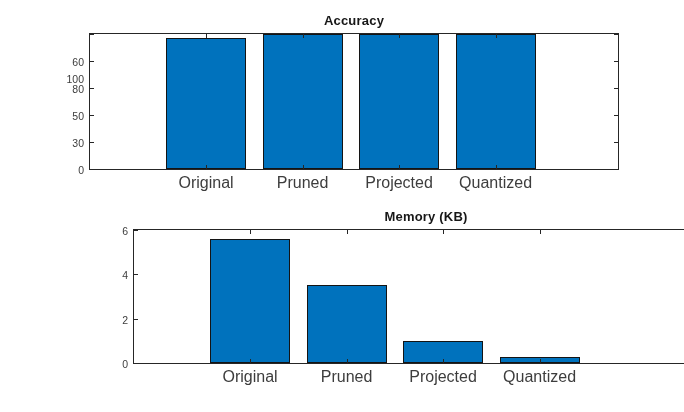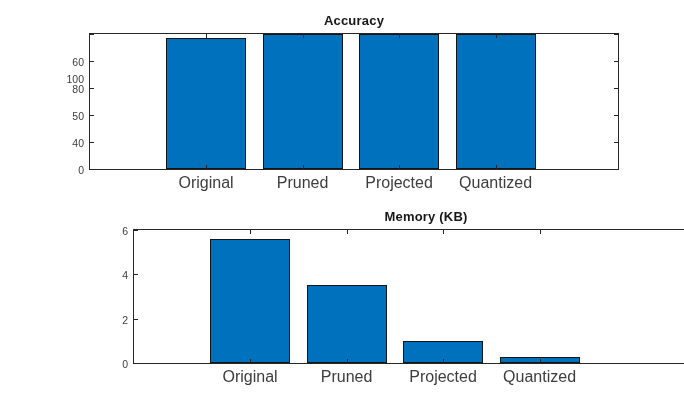--- a/index.html
+++ b/index.html
@@ -99,21 +99,21 @@
         <div class="xlab" style="left: 309.05px;">Projected</div>
         <div class="bar" style="left: 365.548px; width: 80.03px; height: 135px;"></div>
         <div class="tick xt" style="left: 405.563px; bottom: 0px;"></div>
         <div class="tick xt" style="left: 405.563px; top: 0px;"></div>
         <div class="xlab" style="left: 405.563px;">Quantized</div>
         <div class="tick yt" style="left: 0px; top: 135px;"></div>
         <div class="tick yt" style="right: 0px; top: 135px;"></div>
         <div class="ylab" style="top: 136px;">0</div>
         <div class="tick yt" style="left: 0px; top: 108px;"></div>
         <div class="tick yt" style="right: 0px; top: 108px;"></div>
-        <div class="ylab" style="top: 109px;">40</div>
+        <div class="ylab" style="top: 109px;">30</div>
         <div class="tick yt" style="left: 0px; top: 81px;"></div>
         <div class="tick yt" style="right: 0px; top: 81px;"></div>
         <div class="ylab" style="top: 82px;">50</div>
         <div class="tick yt" style="left: 0px; top: 54px;"></div>
         <div class="tick yt" style="right: 0px; top: 54px;"></div>
         <div class="ylab" style="top: 55px;">80</div>
         <div class="tick yt" style="left: 0px; top: 27px;"></div>
         <div class="tick yt" style="right: 0px; top: 27px;"></div>
         <div class="ylab" style="top: 28px;">60</div>
         <div class="tick yt" style="left: 0px; top: 0px;"></div>

